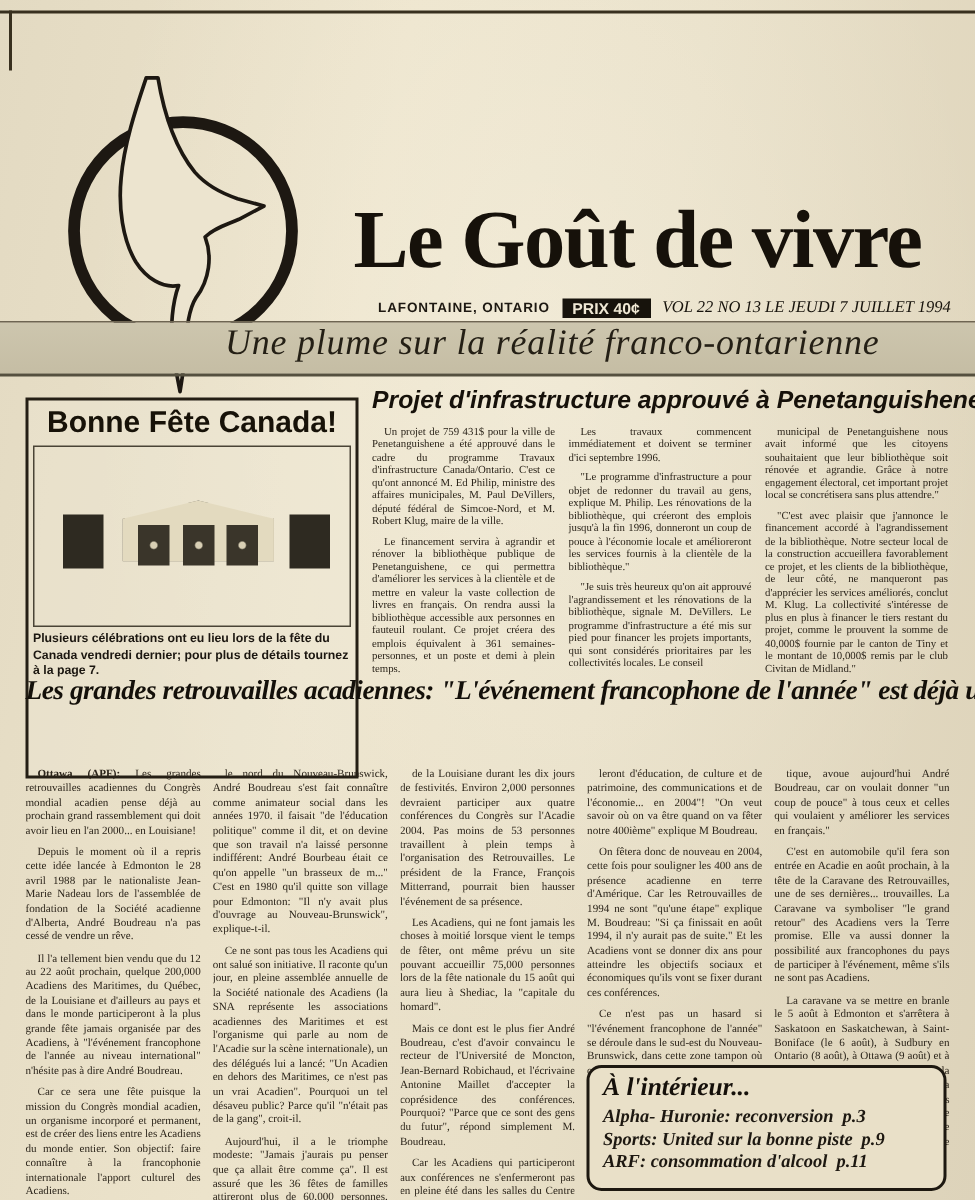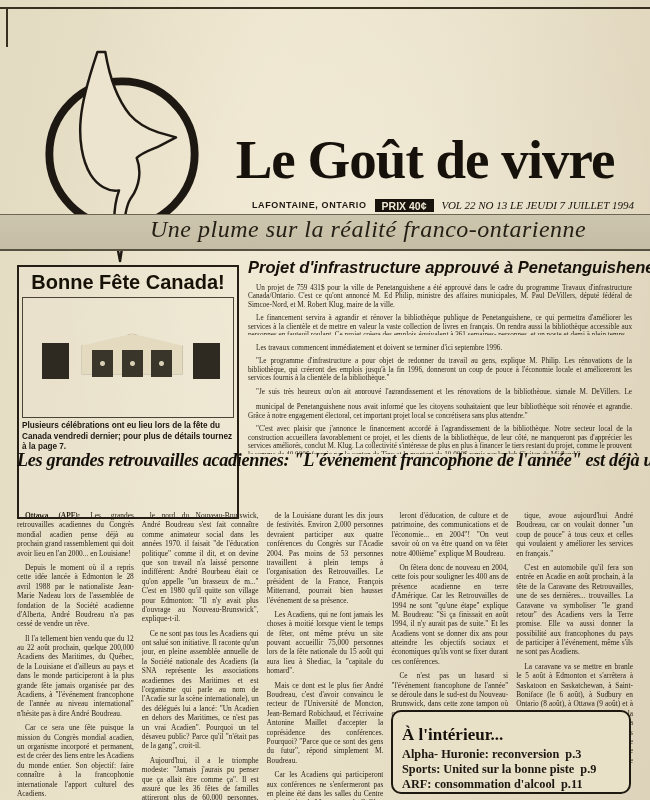--- a/index.html
+++ b/index.html
@@ -80,36 +80,36 @@
       radial-gradient(circle at 94% 44%, #35302六6 0 4px, transparent 5px),
       radial-gradient(circle at 94% 44%, #353026 0 4px, transparent 5px);
   }
   .canada-caption{font-family:"Liberation Sans",sans-serif;font-weight:bold;font-size:8.2px;
     line-height:1.3;color:#1b1610;margin-top:3px;}
 
   
   .infra{position:absolute;left:248px;top:258px;width:384px;}
   .infra-head{font-family:"Liberation Sans",sans-serif;font-weight:bold;font-style:italic;
     font-size:16.5px;color:#16110a;margin:0 0 7px;white-space:nowrap;}
-  .infra-cols{display:flex;gap:9px;height:170px;overflow:hidden;flex-direction:column;}
+  .infra-cols{display:flex;gap:9px;height:170px;overflow:hidden;}
   .infra-col{flex:1;font-size:7.2px;line-height:1.18;text-align:justify;overflow:hidden;}
   .para{margin:0 0 5px;text-indent:8px;}
 
   
   .acadian{position:absolute;left:17px;top:450px;width:616px;}
   .acadian-head{font-weight:bold;font-style:italic;font-size:18.2px;color:#14100a;
     margin:0 0 7px;white-space:nowrap;letter-spacing:-.3px;}
   .acadian-cols{display:flex;gap:8px;height:312px;overflow:hidden;margin-top:40px;}
   .acadian-col{flex:1;font-size:7.4px;line-height:1.27;text-align:justify;overflow:hidden;}
   .dateline{font-weight:bold;}
 
   
   .inside-box{
     position:absolute;left:391px;top:710px;width:240px;height:84px;box-sizing:border-box;
-    background:#e9e0c8;border:2.5px solid #1d1810;border-radius:10px;padding:13px 9px 4px;
+    background:#e9e0c8;border:2.5px solid #1d1810;border-radius:10px;padding:3px 9px 4px;font-style:italic;
   }
   .inside-title{font-weight:bold;font-size:17px;color:#15100a;margin:0 0 2px;}
   .inside-item{display:flex;font-size:12.3px;font-weight:bold;
     color:#1d1811;line-height:1.22;}
   .inside-item .pg{margin-left:6px;}
 </style>
 </head>
 <body>
 
 <div id="page">

